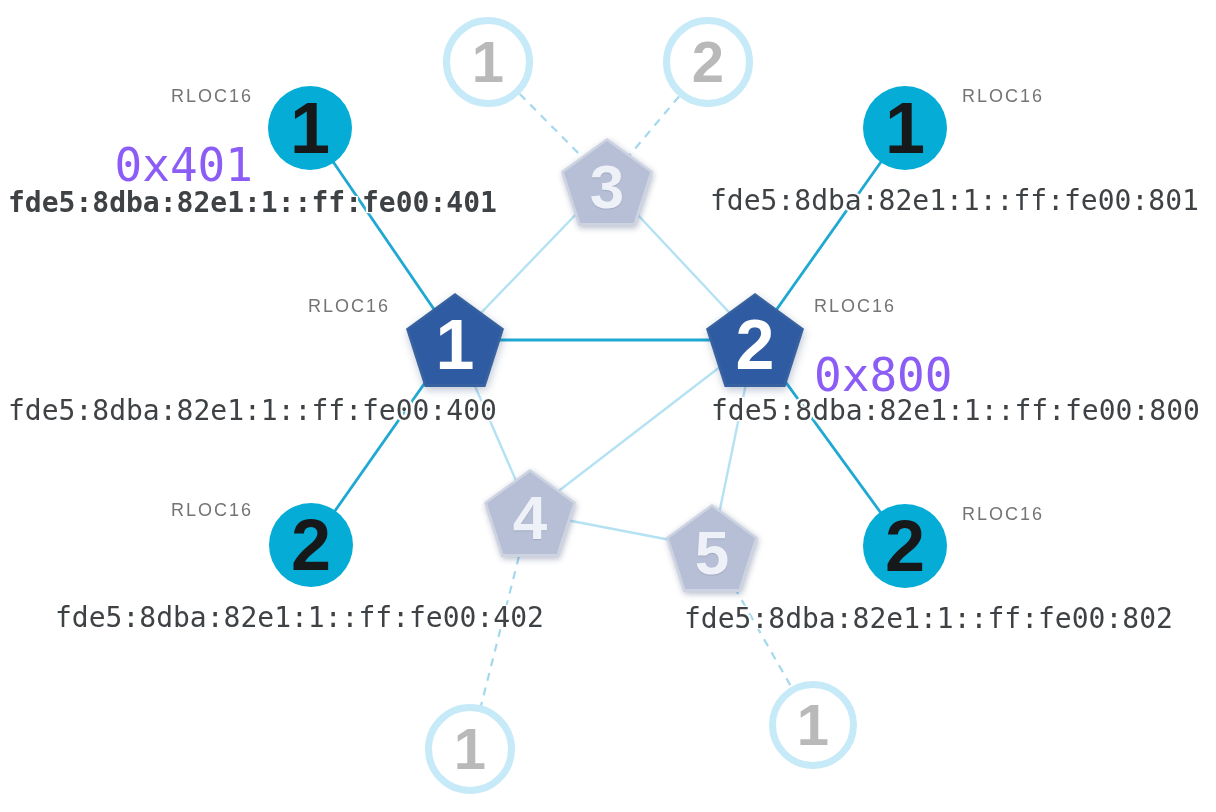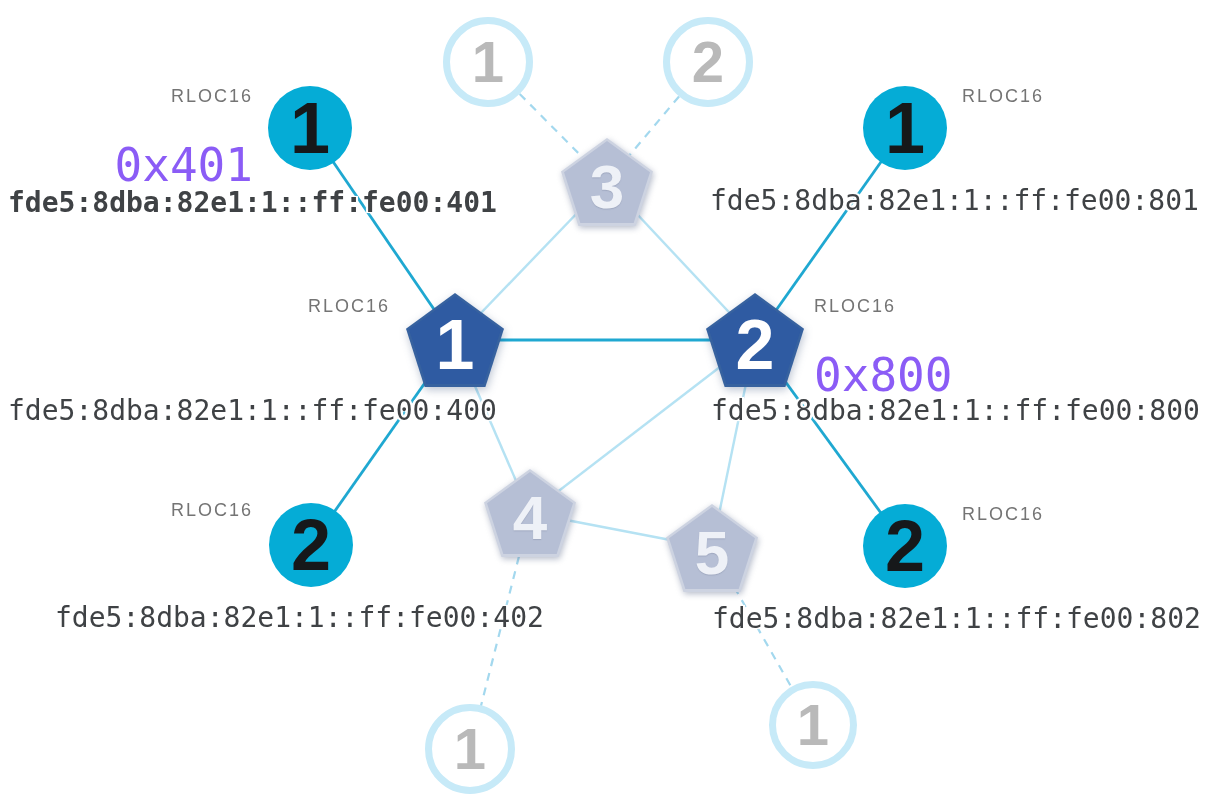--- a/index.html
+++ b/index.html
@@ -145,15 +145,15 @@
         <div class="rloc-title">RLOC16</div>
       </div>
       <div class="rloc-group align-left" style="top: 504px; left: 962px;">
         <div class="rloc-title">RLOC16</div>
       </div>
       <div class="ipv6" style="left: 8px; top: 186px; font-weight: bold;">fde5:8dba:82e1:1::ff:fe00:401</div>
       <div class="ipv6" style="left: 710px; top: 184px;">fde5:8dba:82e1:1::ff:fe00:801</div>
       <div class="ipv6" style="left: 8px; top: 394px; text-align: right;">fde5:8dba:82e1:1::ff:fe00:400</div>
       <div class="ipv6" style="left: 711px; top: 394px;">fde5:8dba:82e1:1::ff:fe00:800</div>
       <div class="ipv6" style="left: 14px; top: 601px; margin-left: 41px;">fde5:8dba:82e1:1::ff:fe00:402</div>
-      <div class="ipv6" style="left: 712px; top: 602px;">fde5:8dba:82e1:1::ff:fe00:802</div>
+      <div class="ipv6" style="left: 684px; top: 602px;">fde5:8dba:82e1:1::ff:fe00:802</div>
     </div>
 </div>
 
 </body></html>

